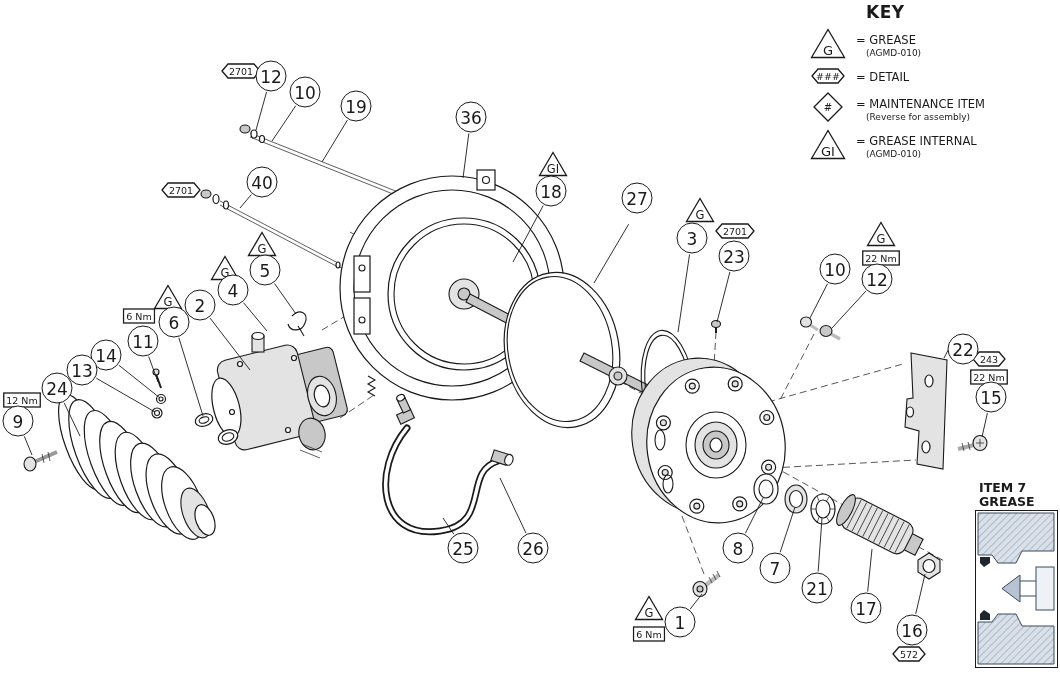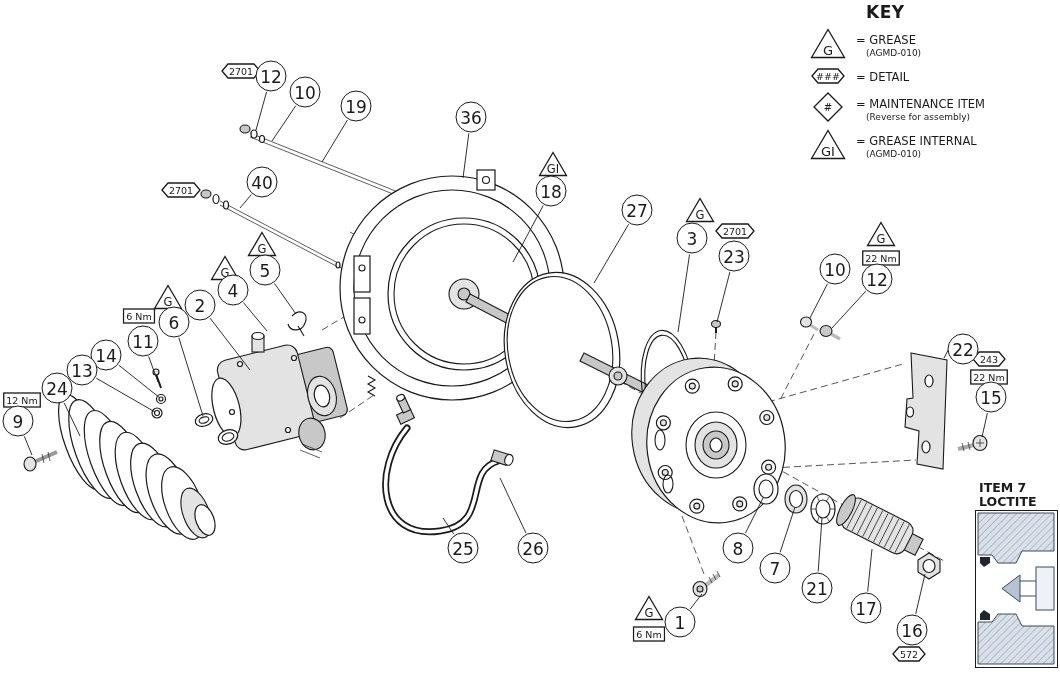--- a/index.html
+++ b/index.html
@@ -318,21 +318,21 @@
               <text class="sym-text" x="18" y="26.5" font-size="13">GI</text>
             </svg>
           </span>
           <span class="key-text"><span class="key-label">= GREASE INTERNAL</span><span class="key-sub">(AGMD-010)</span></span>
         </div>
       </div>
   </div>
 
   <div class="detail-title">
     <div>ITEM 7</div>
-    <div>LOCTITE</div>
+    <div>GREASE</div>
   </div>
   <div class="detail-box">
     <svg viewBox="0 0 80 155" width="80" height="155">
       <defs>
         <pattern id="hatch" width="5" height="5" patternUnits="userSpaceOnUse" patternTransform="rotate(45)">
           <rect width="5" height="5" fill="#d9e0e8"></rect>
           <line x1="0" y1="0" x2="0" y2="5" stroke="#8fa3b8" stroke-width="1.2"></line>
         </pattern>
       </defs>
       <path d="M2,2 H78 V40 H46 L40,52 H22 L16,44 H2 Z" fill="url(#hatch)" stroke="#3a4a5a" stroke-width="1"></path>
@@ -376,21 +376,21 @@
       <line x1="780.1405860413321" y1="552.3212125739373" x2="795" y2="507"></line>
       <line x1="818.1755763248005" y1="571.5419314527928" x2="822" y2="518"></line>
       <line x1="867.6693561846063" y1="591.5846641847047" x2="872" y2="549"></line>
       <line x1="915.7311401687892" y1="613.9273961959847" x2="925" y2="574"></line>
     </svg>
     <div class="callout" style="left: 271px; top: 76px;">12</div>
     <div class="callout" style="left: 305px; top: 92px;">10</div>
     <div class="callout" style="left: 356px; top: 106px;">19</div>
     <div class="callout" style="left: 471px; top: 117px;">36</div>
     <div class="callout" style="left: 551px; top: 191px;">18</div>
-    <div class="callout" style="left: 637px; top: 210px; text-align: right;">27</div>
+    <div class="callout" style="left: 637px; top: 198px; text-align: right;">27</div>
     <div class="callout" style="left: 692px; top: 238px;">3</div>
     <div class="callout" style="left: 734px; top: 256px;">23</div>
     <div class="callout" style="left: 835px; top: 269px;">10</div>
     <div class="callout" style="left: 877px; top: 279px;">12</div>
     <div class="callout" style="left: 963px; top: 322px; margin-top: 27px;">22</div>
     <div class="callout" style="left: 991px; top: 397px;">15</div>
     <div class="callout" style="left: 262px; top: 182px;">40</div>
     <div class="callout" style="left: 265px; top: 270px;">5</div>
     <div class="callout" style="left: 233px; top: 290px;">4</div>
     <div class="callout" style="left: 200px; top: 305px;">2</div>

